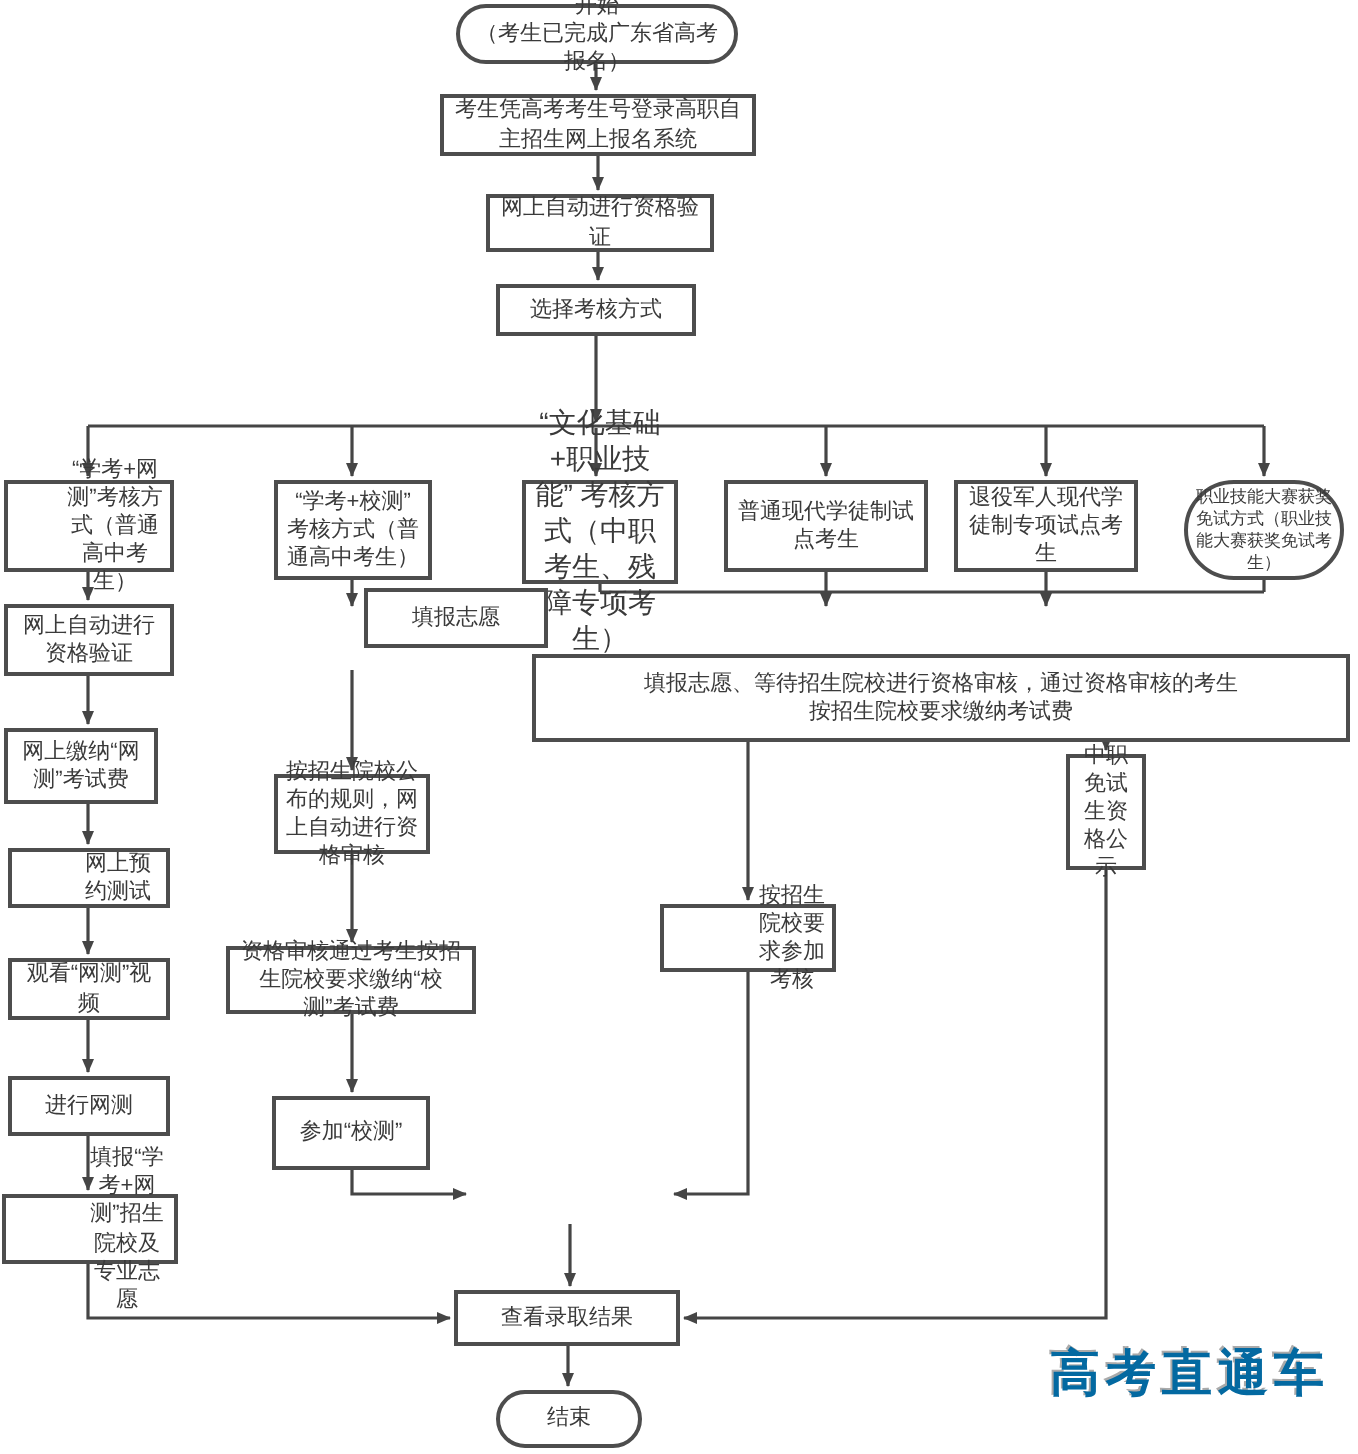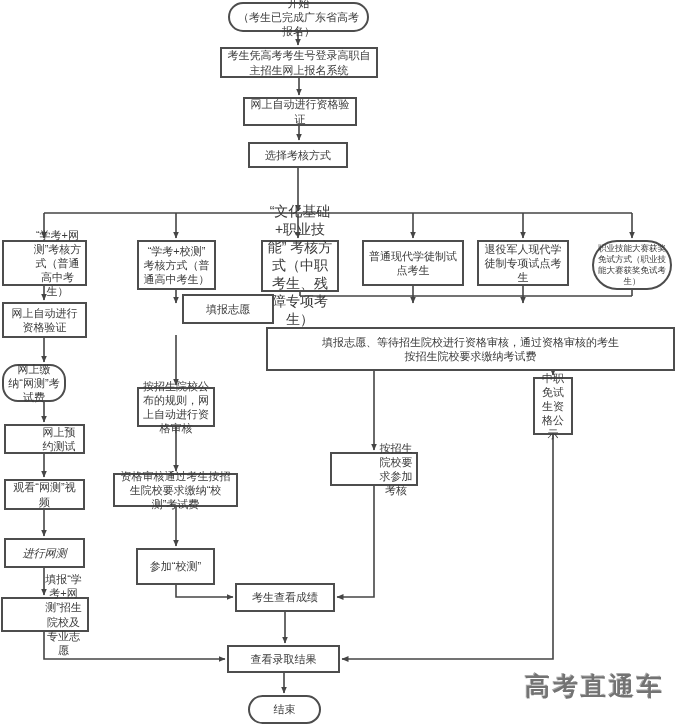--- a/index.html
+++ b/index.html
@@ -11,21 +11,21 @@
   .node{
     position:absolute;box-sizing:border-box;background:#fff;
     border:2px solid #4d4d4d;color:#3a3a3a;
     font-size:11px;line-height:1.28;letter-spacing:0;
     display:flex;align-items:center;justify-content:center;
     text-align:center;white-space:pre-line;padding:2px 3px;
   }
   .stadium{border-radius:16px;}
   #watermark{
     position:absolute;right:14px;top:670px;
-    font-size:25px;font-weight:bold;color:#737373;letter-spacing:3px;
+    font-size:25px;font-weight:bold;color:#0369a1;letter-spacing:3px;
     text-shadow:1px 1px 0 #ffffff,-1px -1px 0 #aaaaaa;
     font-family:"Liberation Serif",serif;
   }
 </style>
 </head>
 <body>
 
 <div id="canvas">
 
   <svg id="connectors" viewBox="0 0 679 727" xmlns="http://www.w3.org/2000/svg">
@@ -91,43 +91,42 @@
 
   <div class="node" style="left:477px;top:240px;width:92px;height:46px;">退役军人现代学徒制专项试点考生</div>
 
   <div class="node" style="left:592px;top:240px;width:80px;height:50px;font-size:8.5px;border-radius:25px;">职业技能大赛获奖免试方式（职业技能大赛获奖免试考生）</div>
 
   <div class="node" style="left:266px;top:305px;width:409px;height:44px;margin-top:22px;">填报志愿、等待招生院校进行资格审核，通过资格审核的考生
 按招生院校要求缴纳考试费</div>
 
   <div class="node" style="left:2px;top:302px;width:85px;height:36px;">网上自动进行资格验证</div>
 
-  <div class="node" style="left:2px;top:364px;width:64px;height:38px;border-radius:16px;">网上缴纳“网测”考试费</div>
+  <div class="node" style="left:2px;top:364px;width:77px;height:38px;">网上缴纳“网测”考试费</div>
 
   <div class="node" style="left:4px;top:424px;width:81px;height:30px;padding-left:32px;">网上预约测试</div>
 
   <div class="node" style="left:4px;top:479px;width:81px;height:31px;">观看“网测”视频</div>
 
-  <div class="node" style="left:4px;top:538px;width:81px;height:30px;font-style:italic;">进行网测</div>
+  <div class="node" style="left:4px;top:538px;width:81px;height:30px;">进行网测</div>
 
   <div class="node" style="left:1px;top:597px;width:88px;height:35px;padding-left:40px;">填报“学考+网测”招生院校及专业志愿</div>
 
   <div class="node" style="left:137px;top:294px;width:92px;height:30px;margin-left:45px;">填报志愿</div>
 
   <div class="node" style="left:137px;top:387px;width:78px;height:40px;">按招生院校公布的规则，网上自动进行资格审核</div>
 
   <div class="node" style="left:113px;top:473px;width:125px;height:34px;">资格审核通过考生按招生院校要求缴纳“校测”考试费</div>
 
   <div class="node" style="left:136px;top:548px;width:79px;height:37px;">参加“校测”</div>
 
   <div class="node" style="left:330px;top:452px;width:88px;height:34px;padding-left:47px;">按招生院校要求参加考核</div>
 
   <div class="node" style="left:533px;top:377px;width:40px;height:58px;">中职免试生资格公示</div>
 
-  <div class="node" style="left:235px;top:583px;width:100px;height:29px;">考生查看成绩</div>
 
   <div class="node" style="left:227px;top:645px;width:113px;height:28px;">查看录取结果</div>
 
   <div class="node stadium" style="left:248px;top:695px;width:73px;height:29px;">结束</div>
 
   <div id="watermark">高考直通车</div>
 
 </div>
 
 </body></html>

